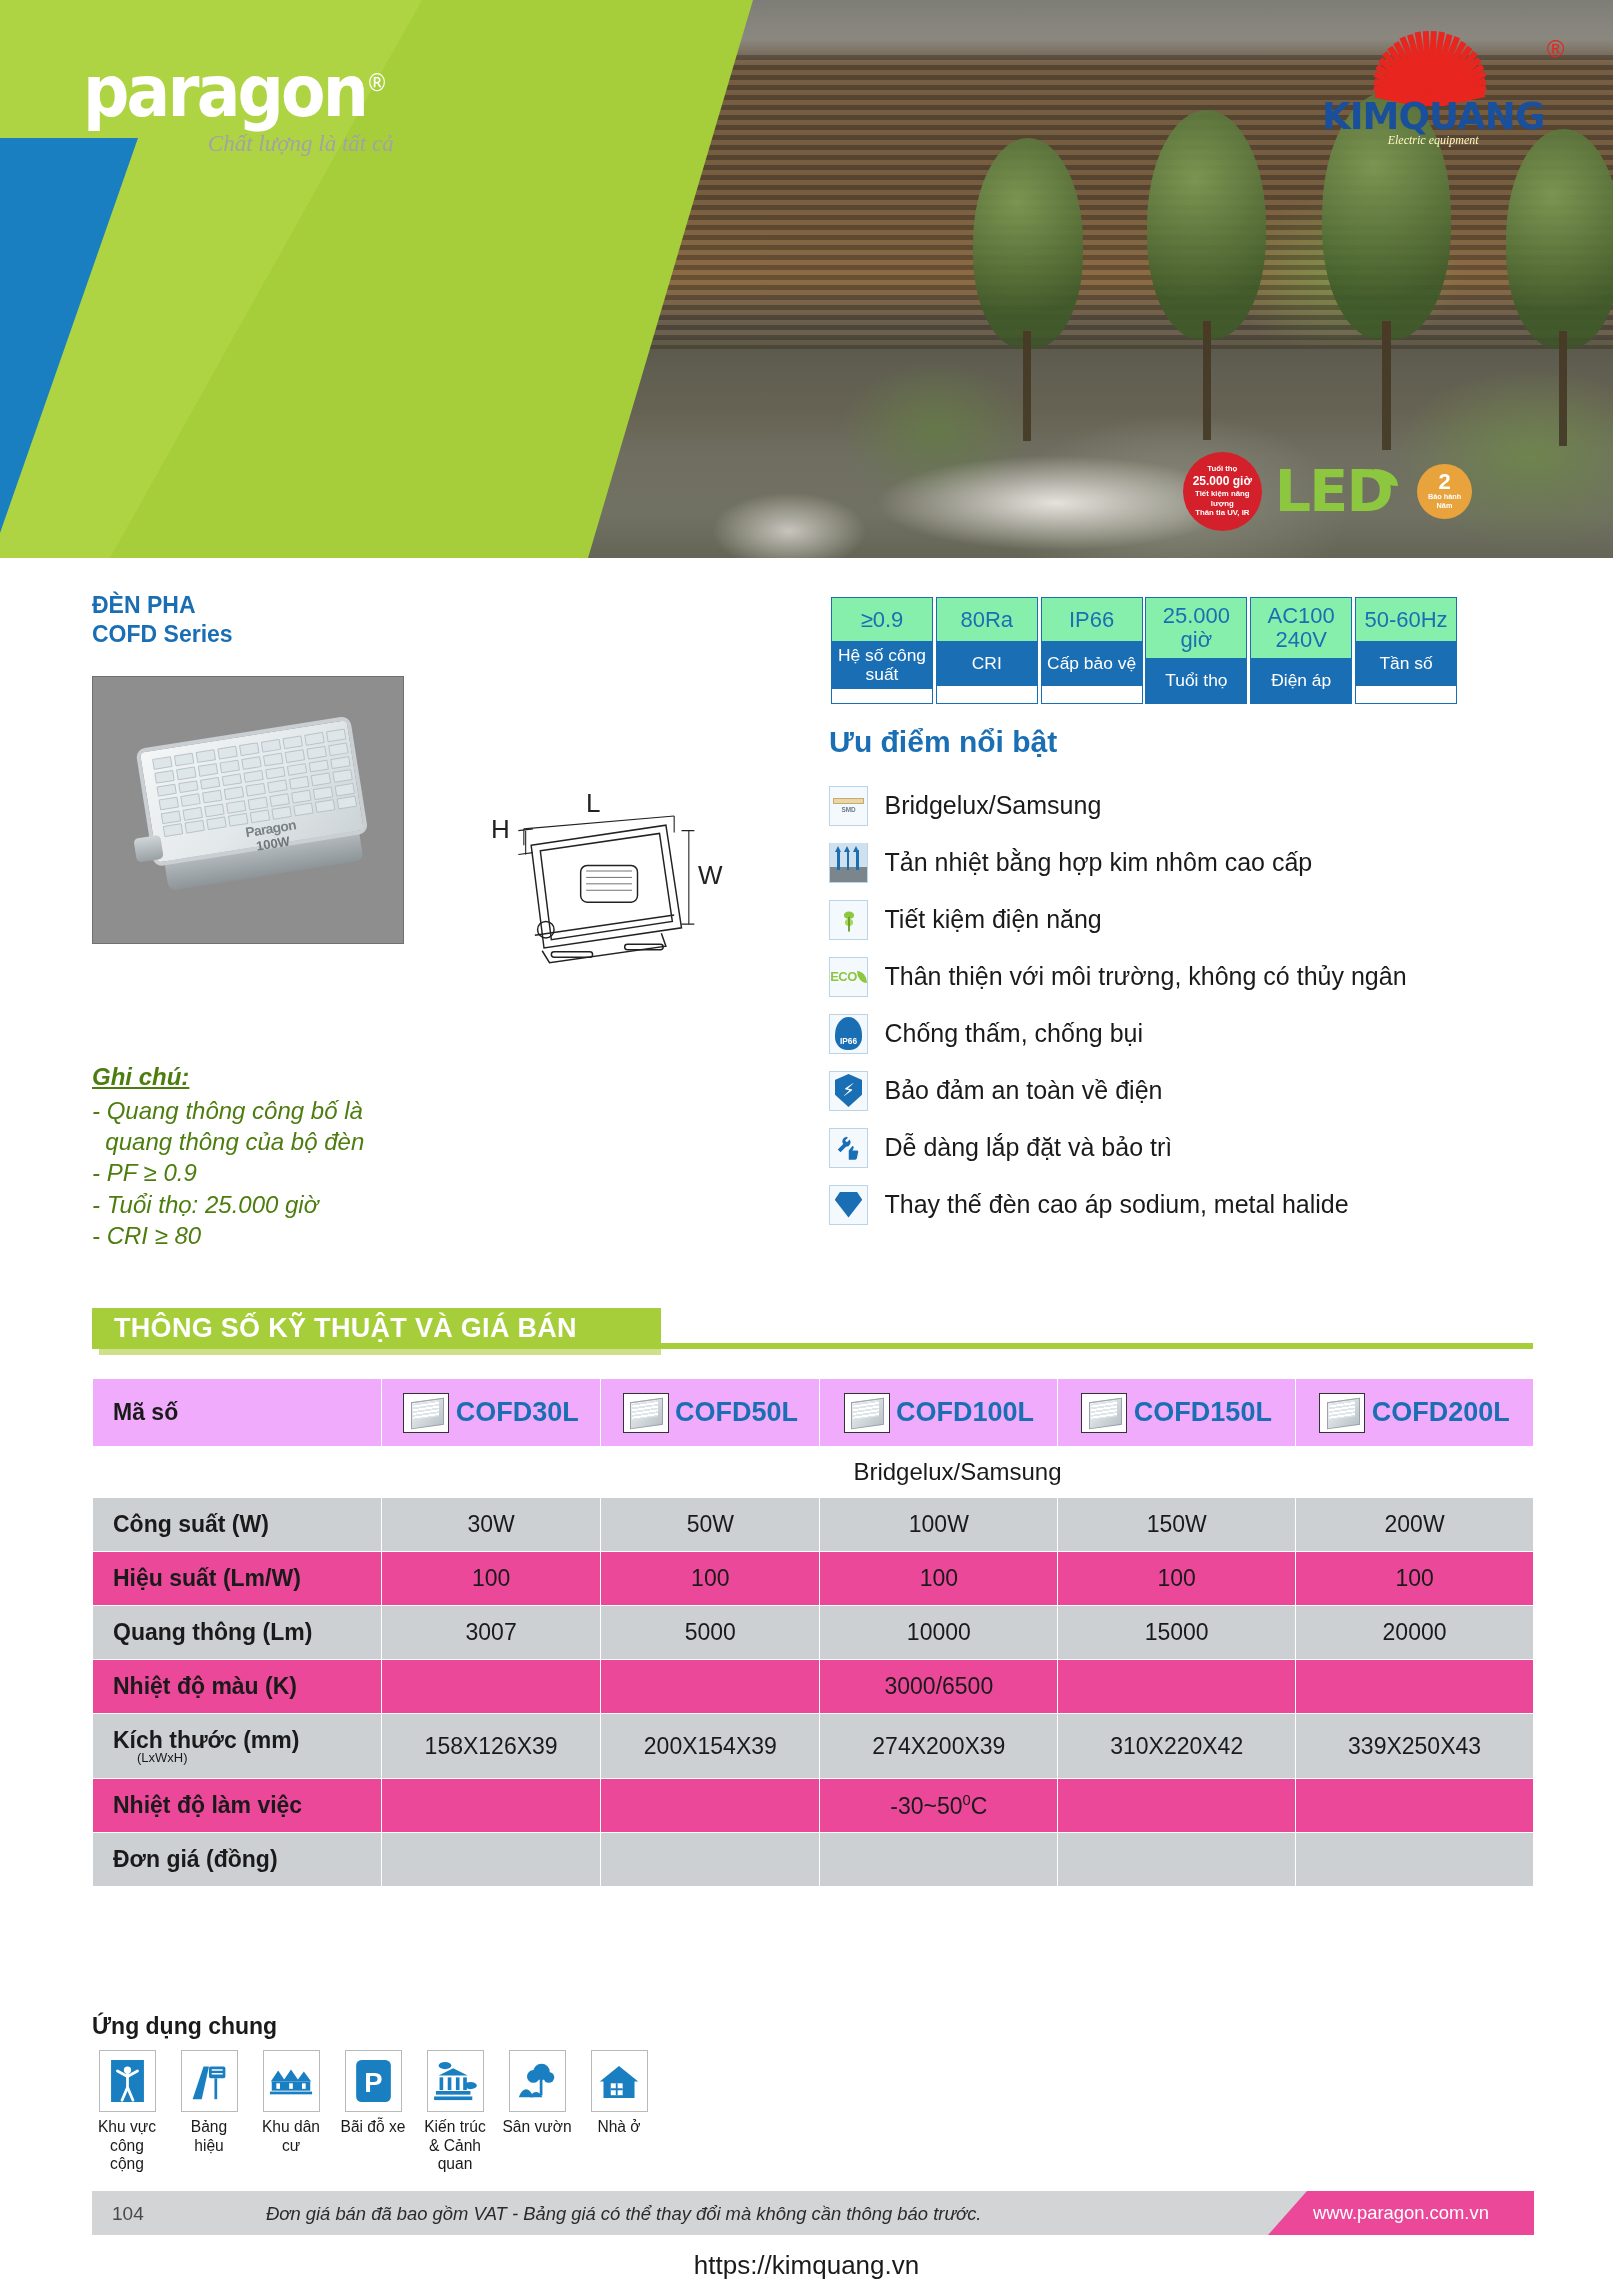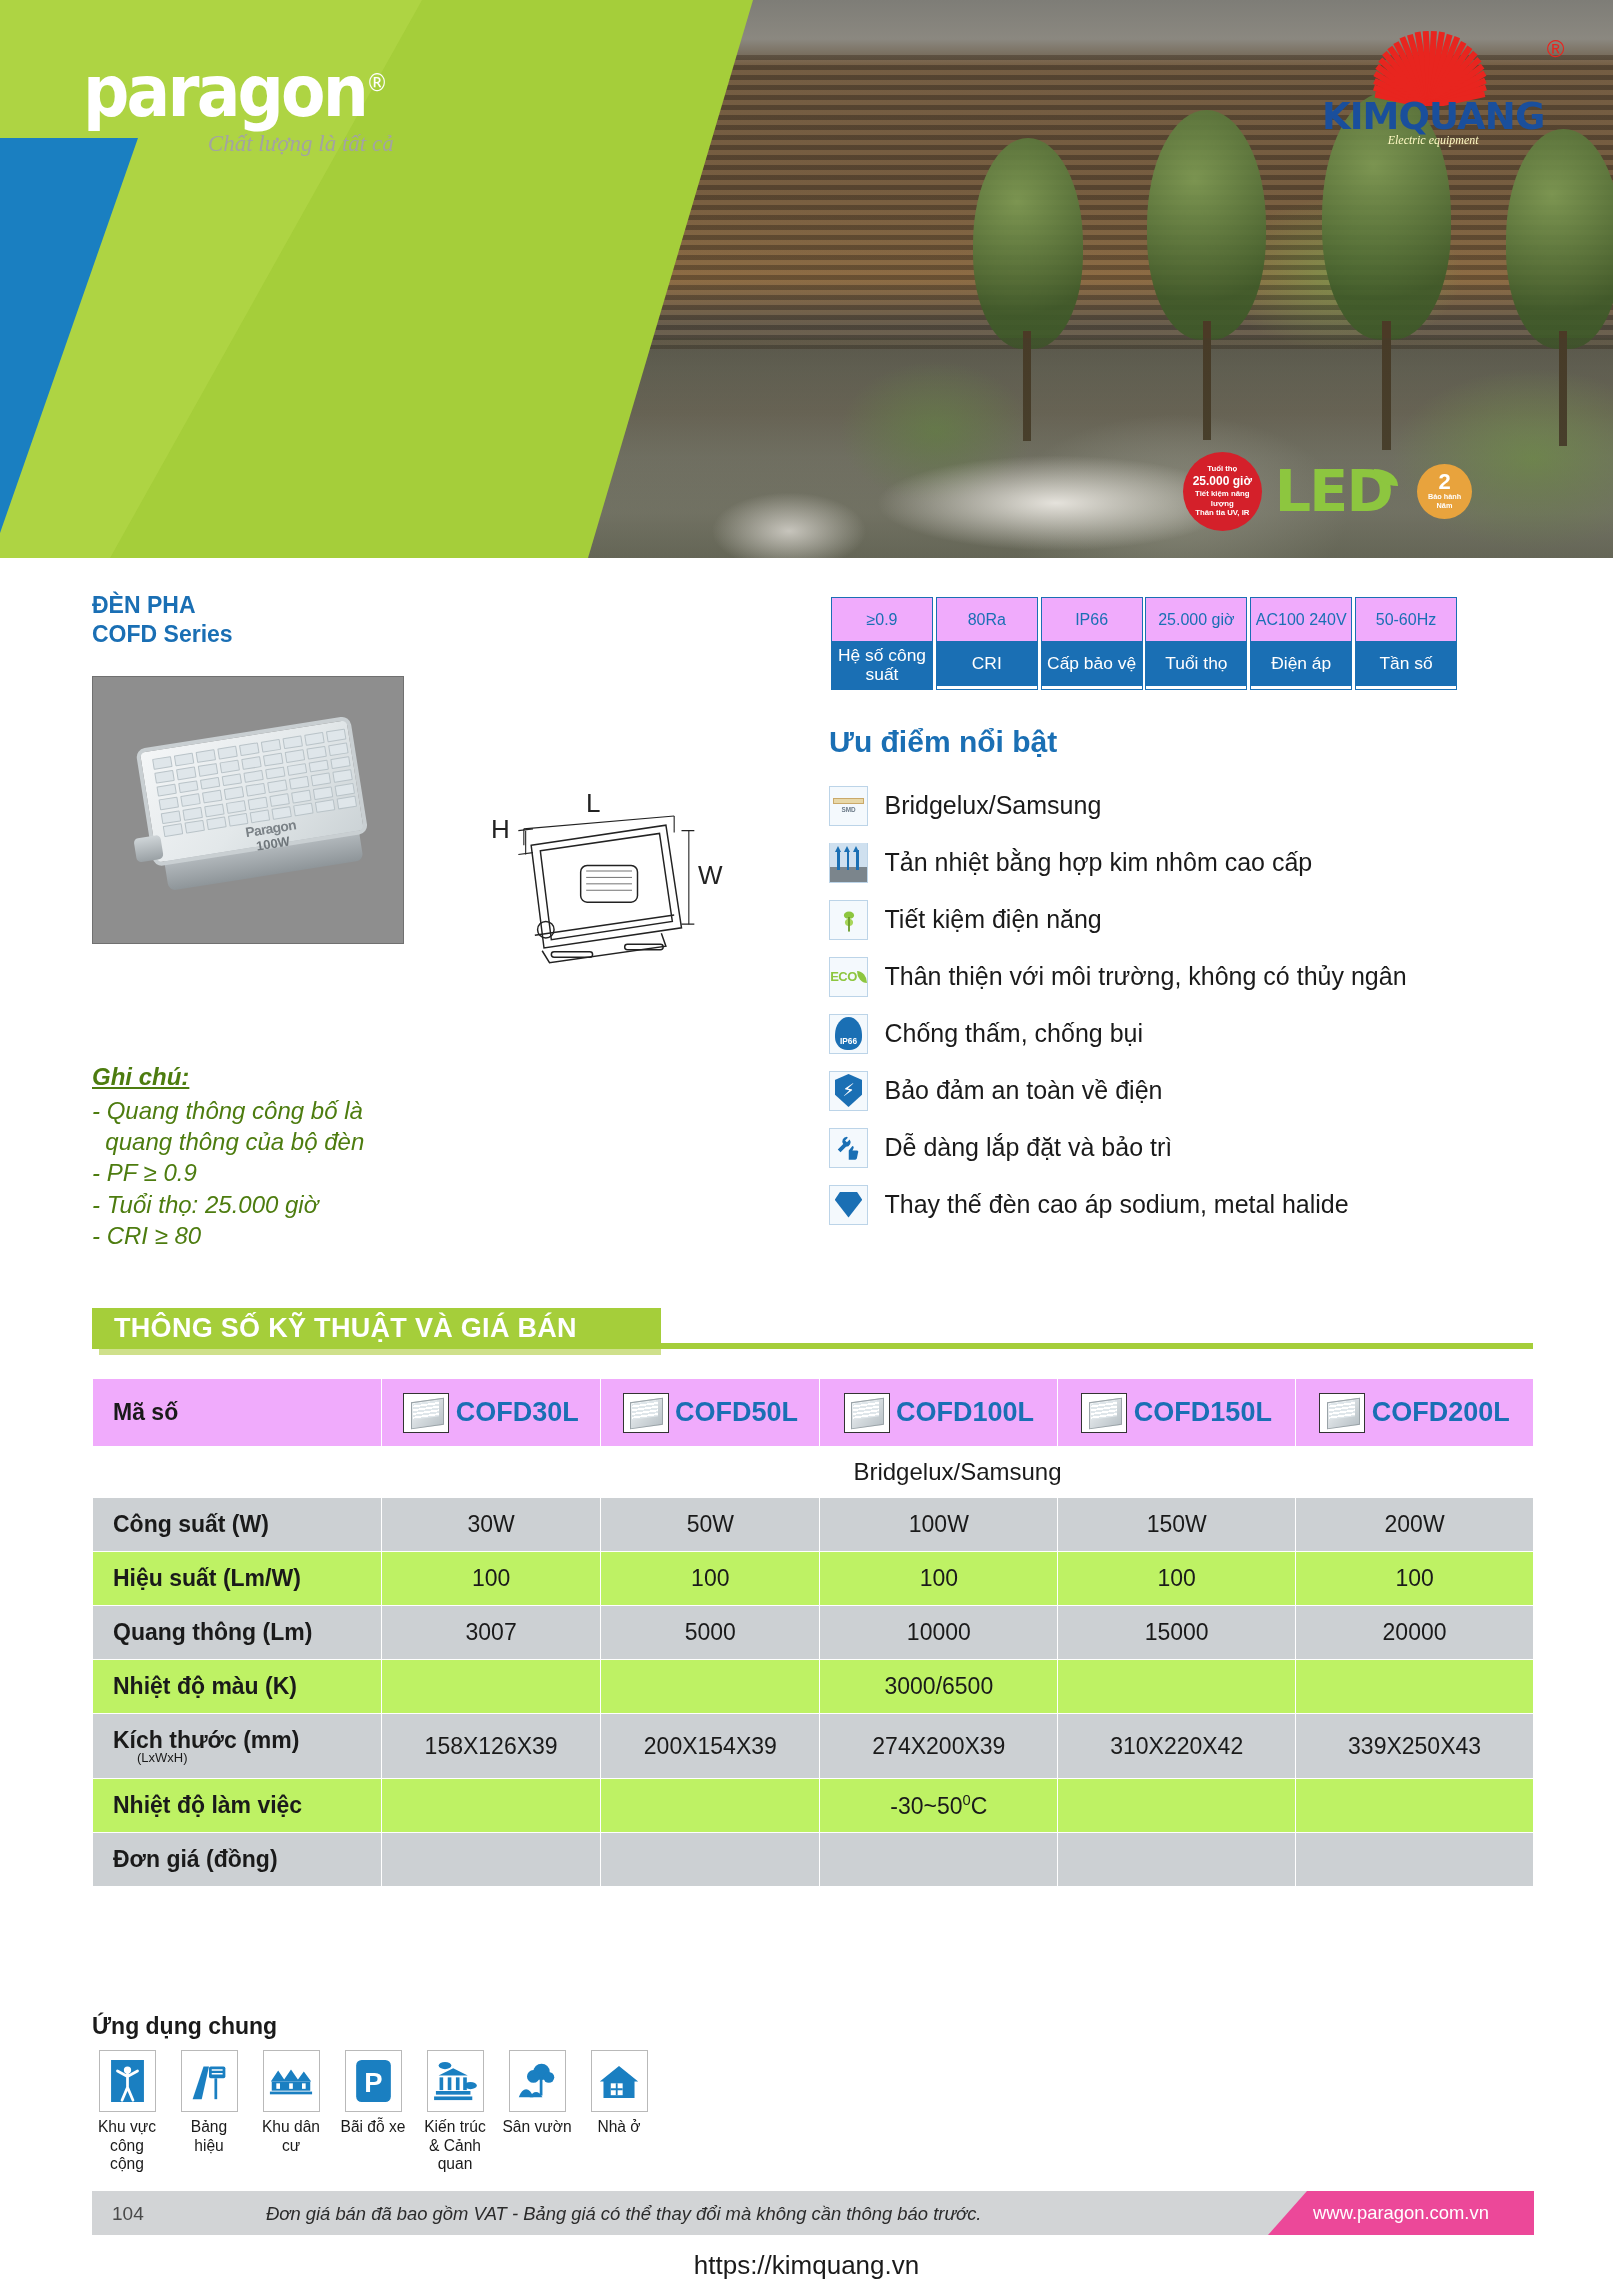--- a/index.html
+++ b/index.html
@@ -133,21 +133,21 @@
 
   
   .notes{ position:absolute; left:92px; top:1061px; width:395px;
     font-style:italic; font-size:24px; line-height:1.3; color:#4d7c0f; }
   .notes .h{ font-weight:700; text-decoration:underline; display:block; margin-bottom:2.8px; }
   .notes .ln{ white-space:pre-wrap; }
 
   
   .badges{ position:absolute; left:831px; top:597px; display:flex; gap:2.8px; }
   .badge{ width:102px; border:1.8px solid #1a6fb4; display:flex; flex-direction:column; }
-  .badge .v{ background:#f0abfc; color:#1a6fb4; font-size:16px; text-align:center;
+  .badge .v{ background:#86efac; color:#1a6fb4; font-size:22px; text-align:center;
     padding:6.4px 1.8px; min-height:43px; display:flex; align-items:center; justify-content:center; line-height:1.08; }
   .badge .l{ background:#1a6fb4; color:#fff; font-size:17.4px; text-align:center;
     padding:4.6px 1.8px; min-height:45px; display:flex; align-items:center; justify-content:center; line-height:1.12; }
 
   
   .feat-h{ position:absolute; left:829px; top:725px; color:#1a6fb4; font-weight:700; font-size:30px; }
   .feats{ position:absolute; left:829px; top:777px; width:735px; }
   .feat{ display:flex; align-items:center; height:57px; }
   .feat .ic{ width:39px; height:40px; border:0.9px solid #bcd4e8; background:#f4f9fd;
     display:flex; align-items:center; justify-content:center; flex:none; margin-right:16.5px; position:relative; }
@@ -175,21 +175,21 @@
     display:flex; align-items:center; padding-left:22px; color:#fff; font-weight:700; font-size:27px; letter-spacing:0.3px; }
   .sec .line{ position:absolute; left:569px; top:35px; width:872px; height:6.4px; background:#a5ce3a; }
   .sec .shadow{ position:absolute; left:7.3px; top:41px; width:562px; height:5.5px; background:#cfe08b; }
 
   
   .tbl{ position:absolute; left:92px; top:1378px; width:1442px; border-collapse:collapse; }
   .tbl td{ border:0.9px solid #fff; vertical-align:middle; }
   .tbl .lbl{ width:289px; font-weight:700; font-size:23px; padding:13px 0 13px 20px; }
   .tbl .val{ text-align:center; font-size:23px; }
   .rowA td{ background:#ccd0d3; }
-  .rowB td{ background:#bef264; }
+  .rowB td{ background:#ec4899; }
   .hdr td{ background:#f0abfc; height:68px; }
   .code{ color:#1a6fb4; font-weight:700; font-size:27px; }
   .code-cell{ display:flex; align-items:center; justify-content:center; gap:6.4px; }
   .thumb{ width:46px; height:40px; background:#fff; border:0.9px solid #333; position:relative; flex:none; }
   .thumb::before{ content:""; position:absolute; left:6.4px; top:6.4px; width:31px; height:25px;
     background:linear-gradient(140deg,#f0f3f5,#b9c2c7); border:0.9px solid #9aa3a8; transform:skewY(-8deg); }
   .thumb::after{ content:""; position:absolute; left:8.3px; top:8.3px; width:26px; height:15.6px;
     background:repeating-linear-gradient(to bottom,#dfe6ea 0 1.8px,#fff 1.8px 3.7px); transform:skewY(-8deg); }
   .brandrow td{ background:#fff; text-align:center; font-size:24px; padding:11px 0; }
   .sub{ font-size:13px; font-weight:400; display:block; margin-left:24px; margin-top:-3.7px; }

